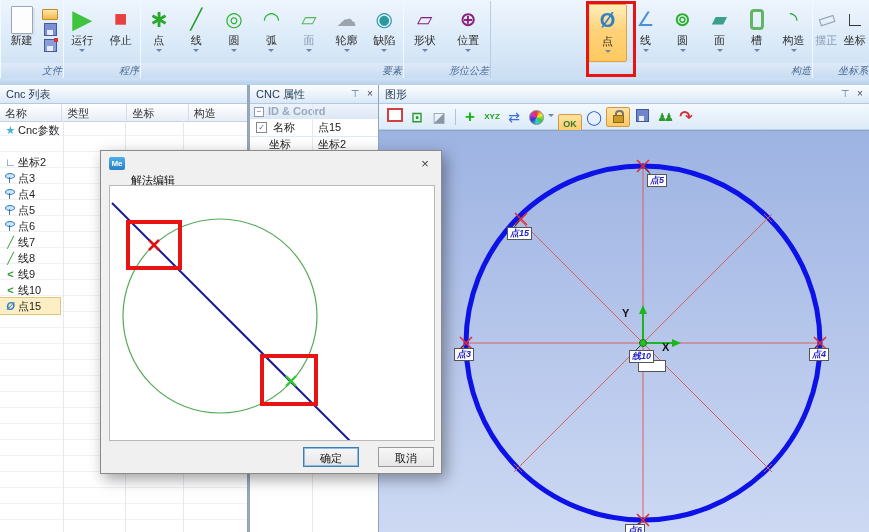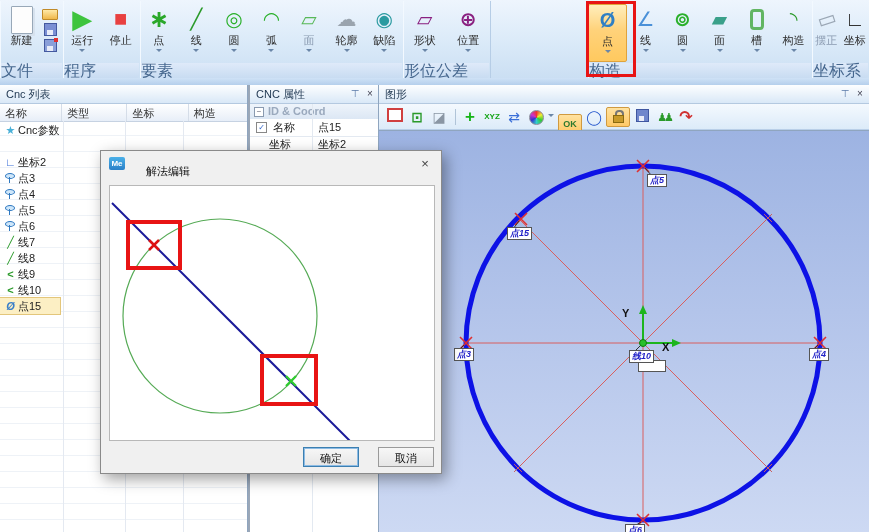--- a/index.html
+++ b/index.html
@@ -5,22 +5,22 @@
   html,body{margin:0;padding:0;}
   .app{position:relative;width:869px;height:532px;overflow:hidden;background:#fff;
        font-family:"Liberation Sans","DejaVu Sans",sans-serif;font-size:11px;color:#222;
        -webkit-font-smoothing:antialiased;}
   
   .ribbon{position:absolute;left:0;top:0;width:869px;height:78px;
           background:linear-gradient(#eef5fd,#dcebf9 50%,#cbdff3);border-bottom:1px solid #a9c4e2;}
   .ribbon-edge{position:absolute;left:0;top:78px;width:869px;height:7px;
                background:linear-gradient(#cfe2f6,#b5cfec);}
   .rgroup{position:absolute;top:1px;bottom:0;border-right:1px solid #b6cde6;box-shadow:1px 0 0 #f3f9ff inset;}
-  .glabel{position:absolute;bottom:0;left:1px;right:1px;height:15px;line-height:15px;text-align:left;
-          font-size:16px;color:#47688f;background:linear-gradient(#dfeaf9,#c8dcf2);border-radius:0 0 3px 3px;}
+  .glabel{position:absolute;bottom:0;left:1px;right:1px;height:15px;line-height:15px;text-align:right;
+          font-size:10px;color:#47688f;background:linear-gradient(#dfeaf9,#c8dcf2);border-radius:0 0 3px 3px;font-style:italic;}
   .gitems{position:absolute;left:0;right:0;top:3px;height:58px;display:flex;justify-content:space-around;}
   .ritem{width:37px;text-align:center;cursor:default;}
   .ric{display:block;height:30px;line-height:30px;font-size:20px;}
   .rlb{display:block;font-size:11px;line-height:13px;color:#2b2b2b;}
   .dd{display:block;margin:2px auto 0;width:0;height:0;border:3px solid transparent;border-top-color:#6a86a8;}
   .ritem.sel{background:linear-gradient(#ffeebc,#ffd27a 45%,#ffc95f);border:1px solid #e0a33c;border-radius:2px;}
   .redbox{position:absolute;border:3px solid #e81414;z-index:30;pointer-events:none;}
   
   .icon-page{display:block;margin:2px auto 0;width:20px;height:26px;background:#fdfdfd;border:1px solid #98a8b8;
              border-radius:1px;box-shadow:2px 2px 0 #d7e2ee;}
@@ -121,21 +121,21 @@
        font-size:9px;line-height:11px;font-weight:bold;font-style:italic;white-space:nowrap;}
   .tag.ghost{width:22px;height:10px;}
   .axlbl{position:absolute;font-size:11px;font-weight:bold;color:#111;font-style:normal;}
   
   .dlg{position:absolute;left:100px;top:150px;width:340px;height:322px;background:#f0f0f0;
        border:1px solid #8a8a8a;box-shadow:4px 5px 14px rgba(0,0,0,.38);z-index:100;}
   .dlg-title{position:absolute;left:0;top:0;right:0;height:26px;text-decoration:underline;}
   .me-badge{position:absolute;left:8px;top:6px;width:16px;height:13px;border-radius:2px;
             background:linear-gradient(#4ab0e8,#2a80c8);color:#fff;font-size:8px;font-weight:bold;
             text-align:center;line-height:13px;}
-  .dlg-title-text{position:absolute;left:30px;top:13px;font-size:11px;color:#111;margin-left:15px;}
+  .dlg-title-text{position:absolute;left:30px;top:22px;font-size:11px;color:#111;}
   .dlg-x{position:absolute;right:6px;top:3px;width:20px;height:20px;text-align:center;line-height:20px;
          font-size:13px;color:#444;}
   .dlg-canvas{position:absolute;left:8px;top:34px;width:324px;height:254px;background:#fff;border:1px solid #b8b8b8;}
   .btn{position:absolute;width:56px;height:20px;background:linear-gradient(#f7f7f7,#e6e6e6);
        border:1px solid #9a9a9a;font-size:11px;text-align:center;line-height:18px;color:#111;}
   .btn.primary{border:1px solid #3c7fb1;box-shadow:0 0 0 1px #8cbbe4 inset;}
 </style>
 </head>
 <body>
 

